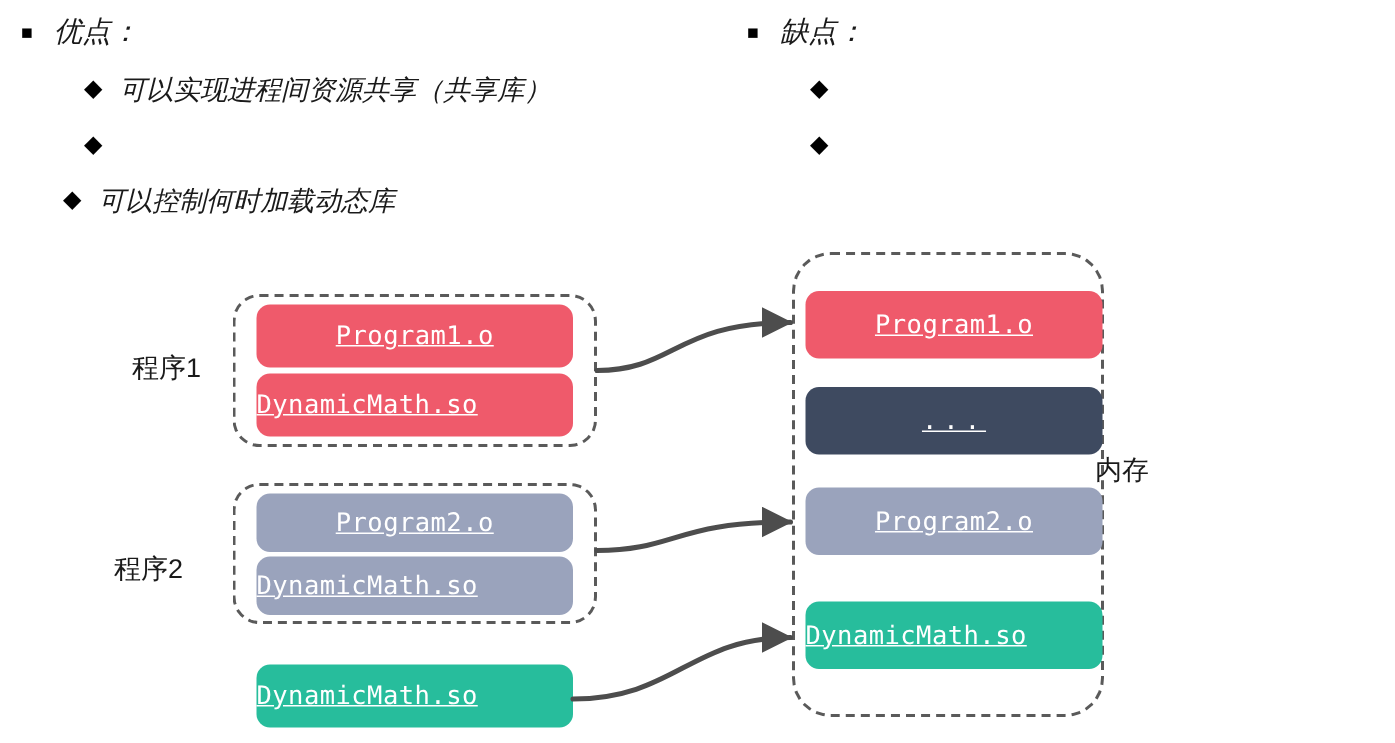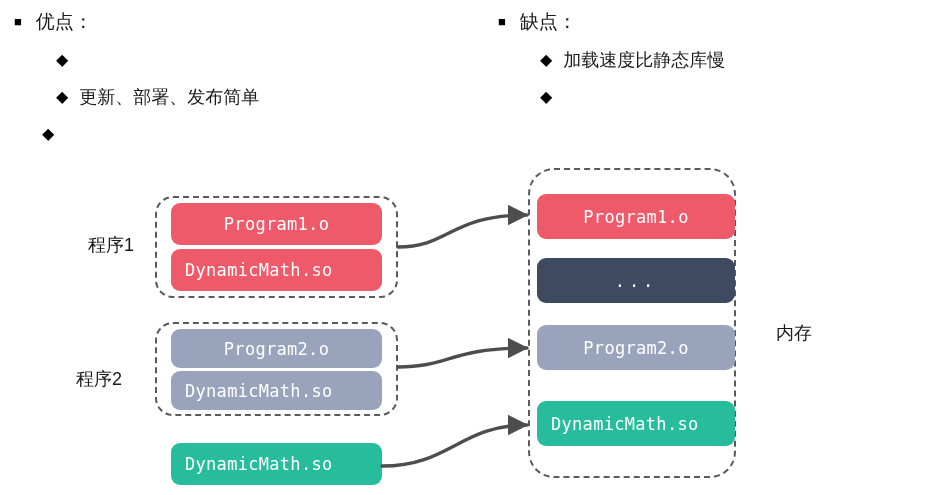--- a/index.html
+++ b/index.html
@@ -44,21 +44,21 @@
     margin-top: 11px;
     margin-left: 42px;
     font-size: 18px;
     line-height: 26px;
   }
   .bullet-l2 .marker {
     font-size: 16px;
     line-height: 26px;
     color: #000;
   }
-  .bullet-text { white-space: nowrap; }
+  .bullet-text { white-space: nowrap; font-style: italic; }
 
   
   #diagram {
     position: absolute;
     left: 0;
     top: 0;
     width: 930px;
     height: 495px;
   }
 
@@ -82,23 +82,24 @@
     position: absolute;
     border-radius: 9px;
     box-sizing: border-box;
     display: flex;
     align-items: center;
     color: #ffffff;
     font-family: "DejaVu Sans Mono", "Liberation Mono", monospace;
     font-size: 17px;
     letter-spacing: 0.3px;
     white-space: nowrap;
+    text-decoration: underline;
   }
   .chip.center { justify-content: center; }
-  .chip.lead   { justify-content: flex-start; padding-left: 14px; }
+  .chip.lead   { justify-content: flex-start; }
 
   .side-label {
     position: absolute;
     font-size: 18px;
     line-height: 22px;
     color: #1a1a1a;
     white-space: nowrap;
   }
 
   svg.arrows {
@@ -114,38 +115,38 @@
 </head>
 <body>
 
 <div class="bullets left">
   <div class="bullet-l1">
     <span class="marker">■</span>
     <span class="bullet-text">优点：</span>
   </div>
   <div class="bullet-l2">
     <span class="marker">◆</span>
+    <span class="bullet-text">可以实现进程间资源共享（共享库）</span>
   </div>
   <div class="bullet-l2">
     <span class="marker">◆</span>
-    <span class="bullet-text">更新、部署、发布简单</span>
   </div>
   <div class="bullet-l2" style="margin-left:28px;">
     <span class="marker">◆</span>
+    <span class="bullet-text">可以控制何时加载动态库</span>
   </div>
 </div>
 
 <div class="bullets right">
   <div class="bullet-l1">
     <span class="marker">■</span>
     <span class="bullet-text">缺点：</span>
   </div>
   <div class="bullet-l2">
     <span class="marker">◆</span>
-    <span class="bullet-text">加载速度比静态库慢</span>
   </div>
   <div class="bullet-l2">
     <span class="marker">◆</span>
   </div>
 </div>
 
 <div id="diagram">
 
   <div class="side-label" style="left:88px; top:234px;">程序1</div>
   <div class="group-box" style="left:155px; top:196px; width:243px; height:102px;"></div>
@@ -153,21 +154,21 @@
   <div class="chip lead" style="left:171px; top:249px; width:211px; height:42px; background:#EF5A6B;">DynamicMath.so</div>
 
   <div class="side-label" style="left:76px; top:368px;">程序2</div>
   <div class="group-box" style="left:155px; top:322px; width:243px; height:94px;"></div>
   <div class="chip center" style="left:171px; top:329px; width:211px; height:39px; background:#9AA3BC;">Program2.o</div>
   <div class="chip lead" style="left:171px; top:371px; width:211px; height:39px; background:#9AA3BC;">DynamicMath.so</div>
 
   <div class="chip lead" style="left:171px; top:443px; width:211px; height:42px; background:#27BD9C;">DynamicMath.so</div>
 
   <div class="mem-box" style="left:528px; top:168px; width:208px; height:310px;"></div>
-  <div class="side-label" style="left:776px; top:302px;margin-top:20px;">内存</div>
+  <div class="side-label" style="left:730px; top:302px;">内存</div>
 
   <div class="chip center" style="left:537px; top:194px; width:198px; height:45px; background:#EF5A6B;">Program1.o</div>
   <div class="chip center" style="left:537px; top:258px; width:198px; height:45px; background:#3E4A60; letter-spacing:4px;">...</div>
   <div class="chip center" style="left:537px; top:325px; width:198px; height:45px; background:#9AA3BC;">Program2.o</div>
   <div class="chip lead" style="left:537px; top:401px; width:198px; height:45px; background:#27BD9C;">DynamicMath.so</div>
 
   <svg class="arrows" viewBox="0 0 930 495">
     <defs>
       <marker id="ah" markerWidth="7" markerHeight="7" refX="5.6" refY="3" orient="auto">
         <path d="M0,0 L6,3 L0,6 z" fill="#4d4d4d"></path>

